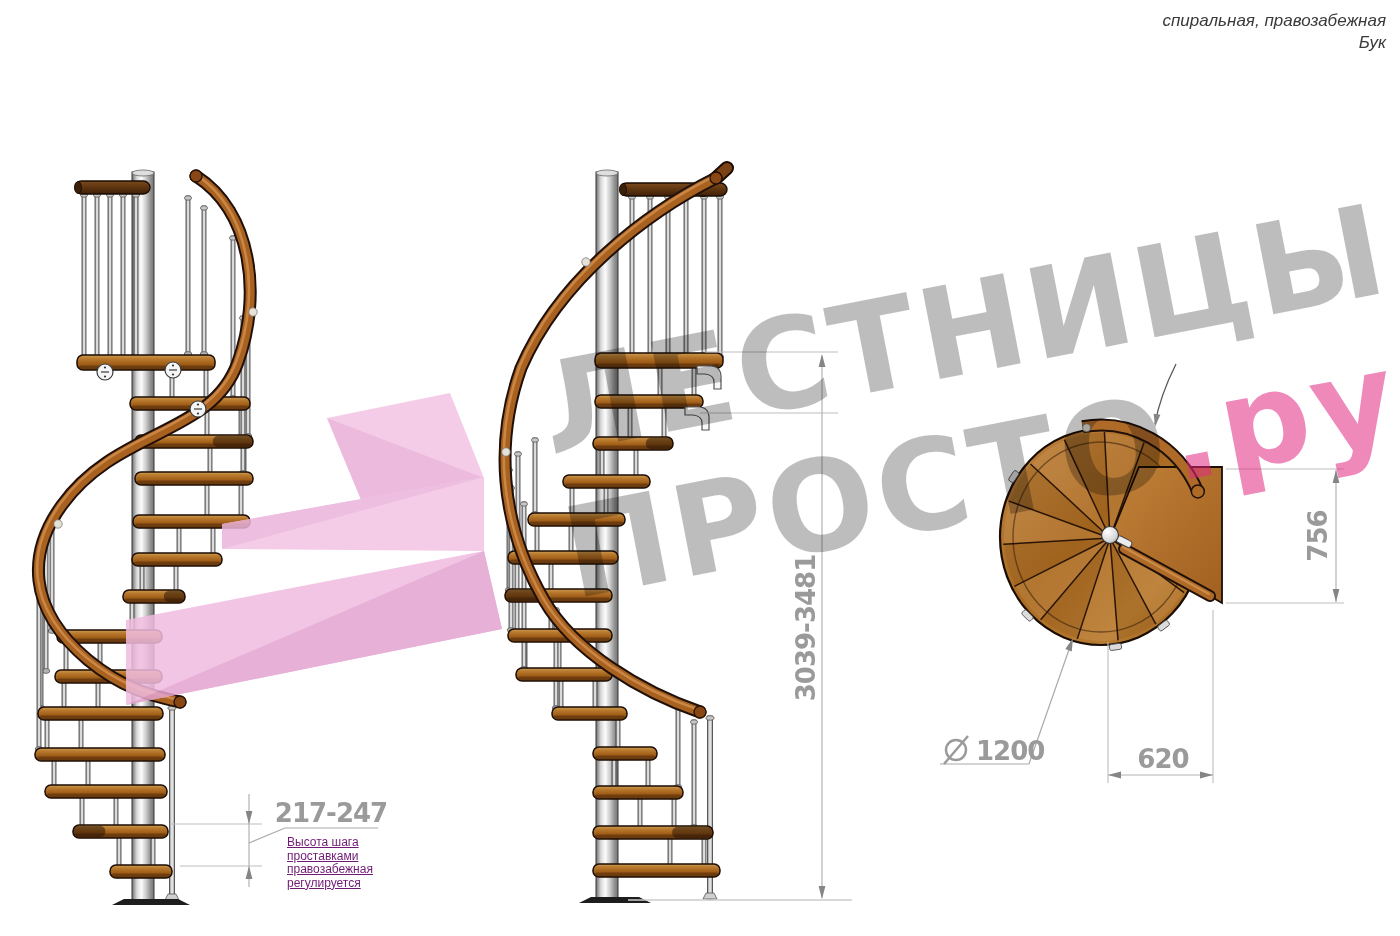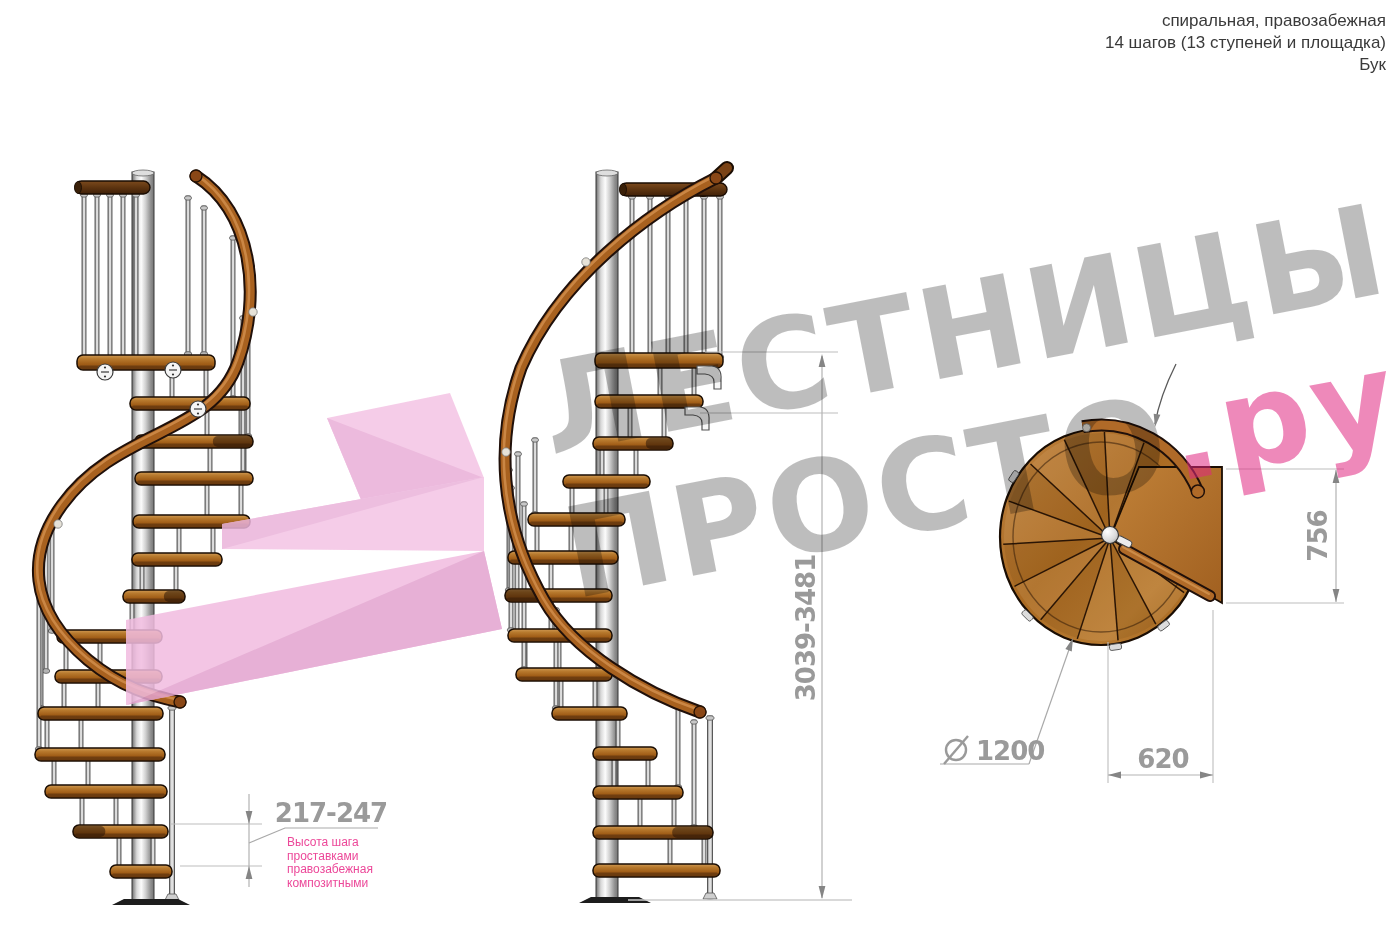--- a/index.html
+++ b/index.html
@@ -1,20 +1,20 @@
 <!DOCTYPE html>
 <html><head>
 <meta charset="utf-8">
 <style>
   html,body{margin:0;padding:0;background:#fff;}
   .canvas{position:relative;width:1400px;height:936px;background:#fff;overflow:hidden;
           font-family:"Liberation Sans",sans-serif;}
   .hdr{position:absolute;right:14px;top:10px;text-align:right;font-size:17px;line-height:22px;
-       color:#3a3a3a;white-space:nowrap;}
-  .note{position:absolute;left:287px;top:836px;font-size:12px;line-height:13.5px;color:#ec4899;}
+       color:#3a3a3a;white-space:nowrap;font-style:italic;}
+  .note{position:absolute;left:287px;top:836px;font-size:12px;line-height:13.5px;color:#701a75;text-decoration:underline;}
   .wm{position:absolute;font-family:"DejaVu Sans",sans-serif;font-weight:bold;white-space:nowrap;
       transform-origin:0 0;transform:rotate(-11deg);color:rgba(0,0,0,0.26);
       letter-spacing:4px;pointer-events:none;z-index:5;}
   .wm1{left:528px;top:340px;font-size:126px;}
   .wm2{left:552px;top:484px;font-size:126px;}
   .wm .pink{color:rgba(224,40,130,0.55);}
   svg{position:absolute;left:0;top:0;}
   .dimtxt{font-family:"DejaVu Sans",sans-serif;font-weight:bold;fill:#9a9a9a;font-size:26px;letter-spacing:-1px;}
 </style>
 </head>
@@ -500,29 +500,28 @@
 
     <text class="dimtxt" transform="rotate(-90 806 628)" x="806" y="628" text-anchor="middle" dominant-baseline="central">3039-3481</text>
     <text class="dimtxt" x="331" y="822" text-anchor="middle">217-247</text>
     <text class="dimtxt" transform="rotate(-90 1318 536)" x="1318" y="536" text-anchor="middle" dominant-baseline="central">756</text>
     <text class="dimtxt" x="1163" y="768" text-anchor="middle">620</text>
     <text class="dimtxt" x="976" y="760" text-anchor="start">1200</text>
   </svg>
 
   <div class="hdr">
     <div>спиральная, правозабежная</div>
-    <div>14 шагов (13 ступеней и площадка)</div>
     <div>Бук</div>
   </div>
 
   <div class="note">
     <div>Высота шага</div>
     <div>проставками</div>
     <div>правозабежная</div>
-    <div>композитными</div>
+    <div>регулируется</div>
   </div>
 
   <div class="wm wm1">
     <span>ЛЕСТНИЦЫ</span>
   </div>
   <div class="wm wm2">
     <span>ПРОСТО</span><span class="pink">.ру</span>
   </div>
 
 </div>

